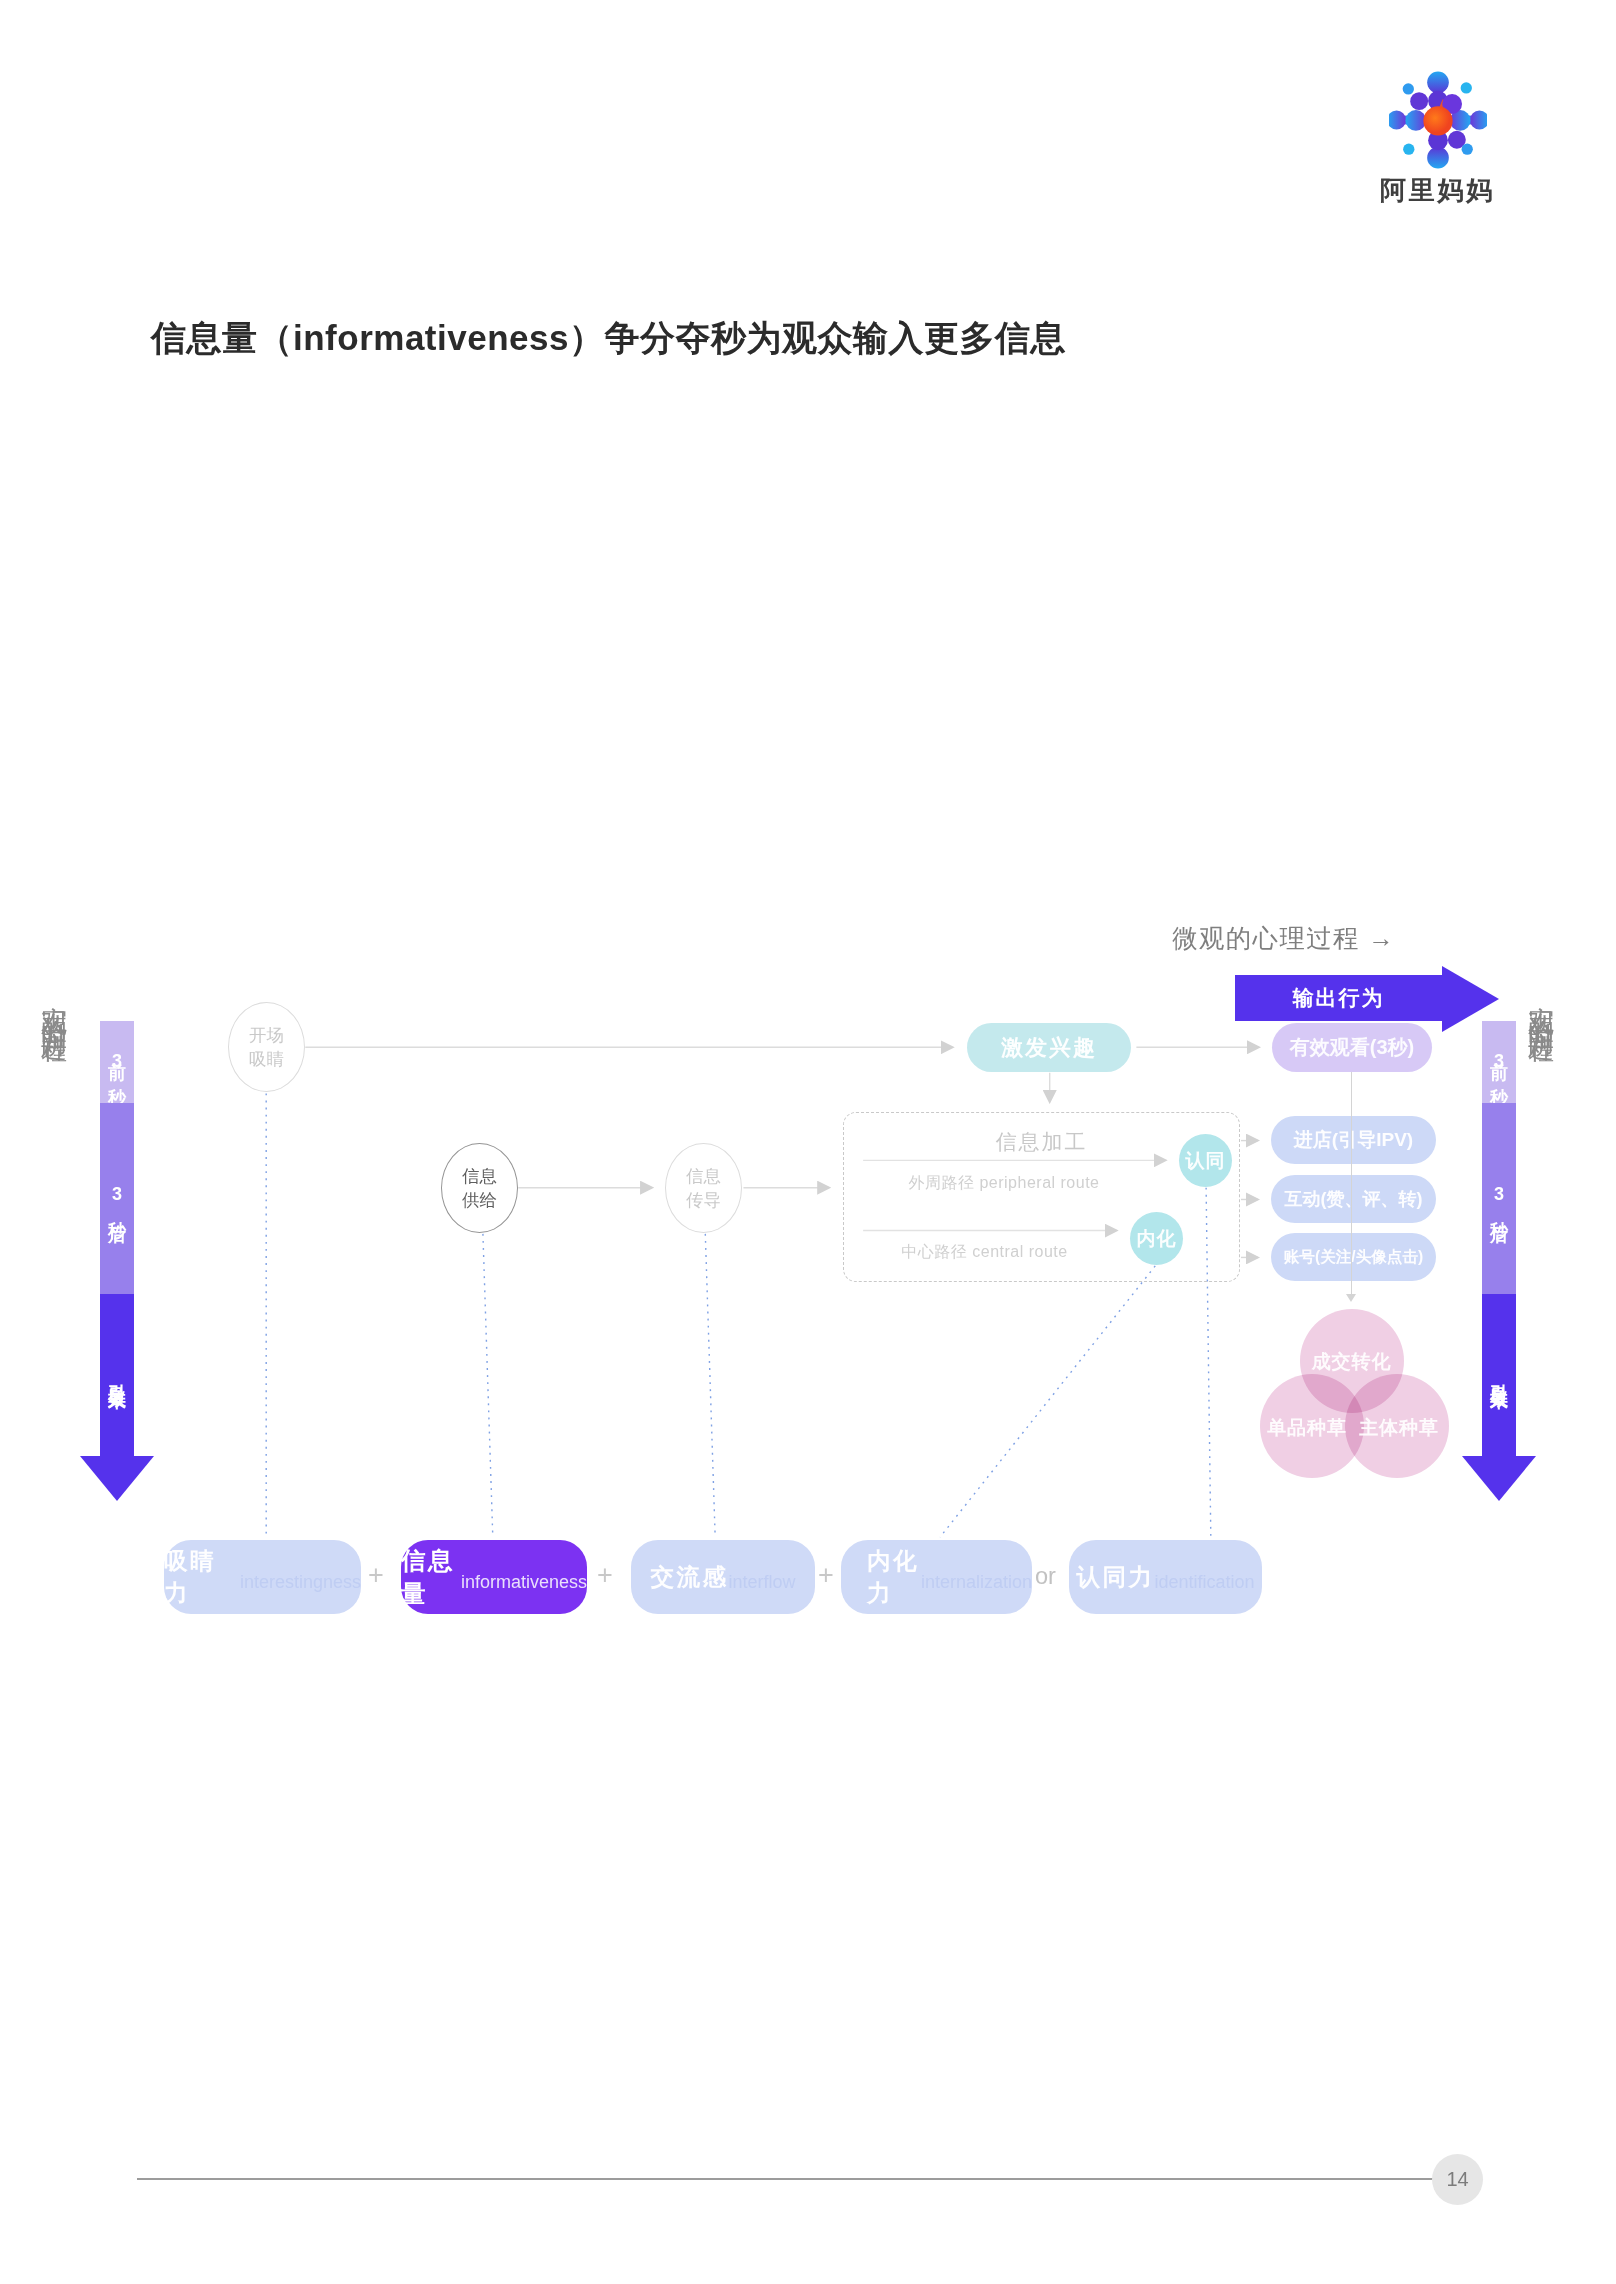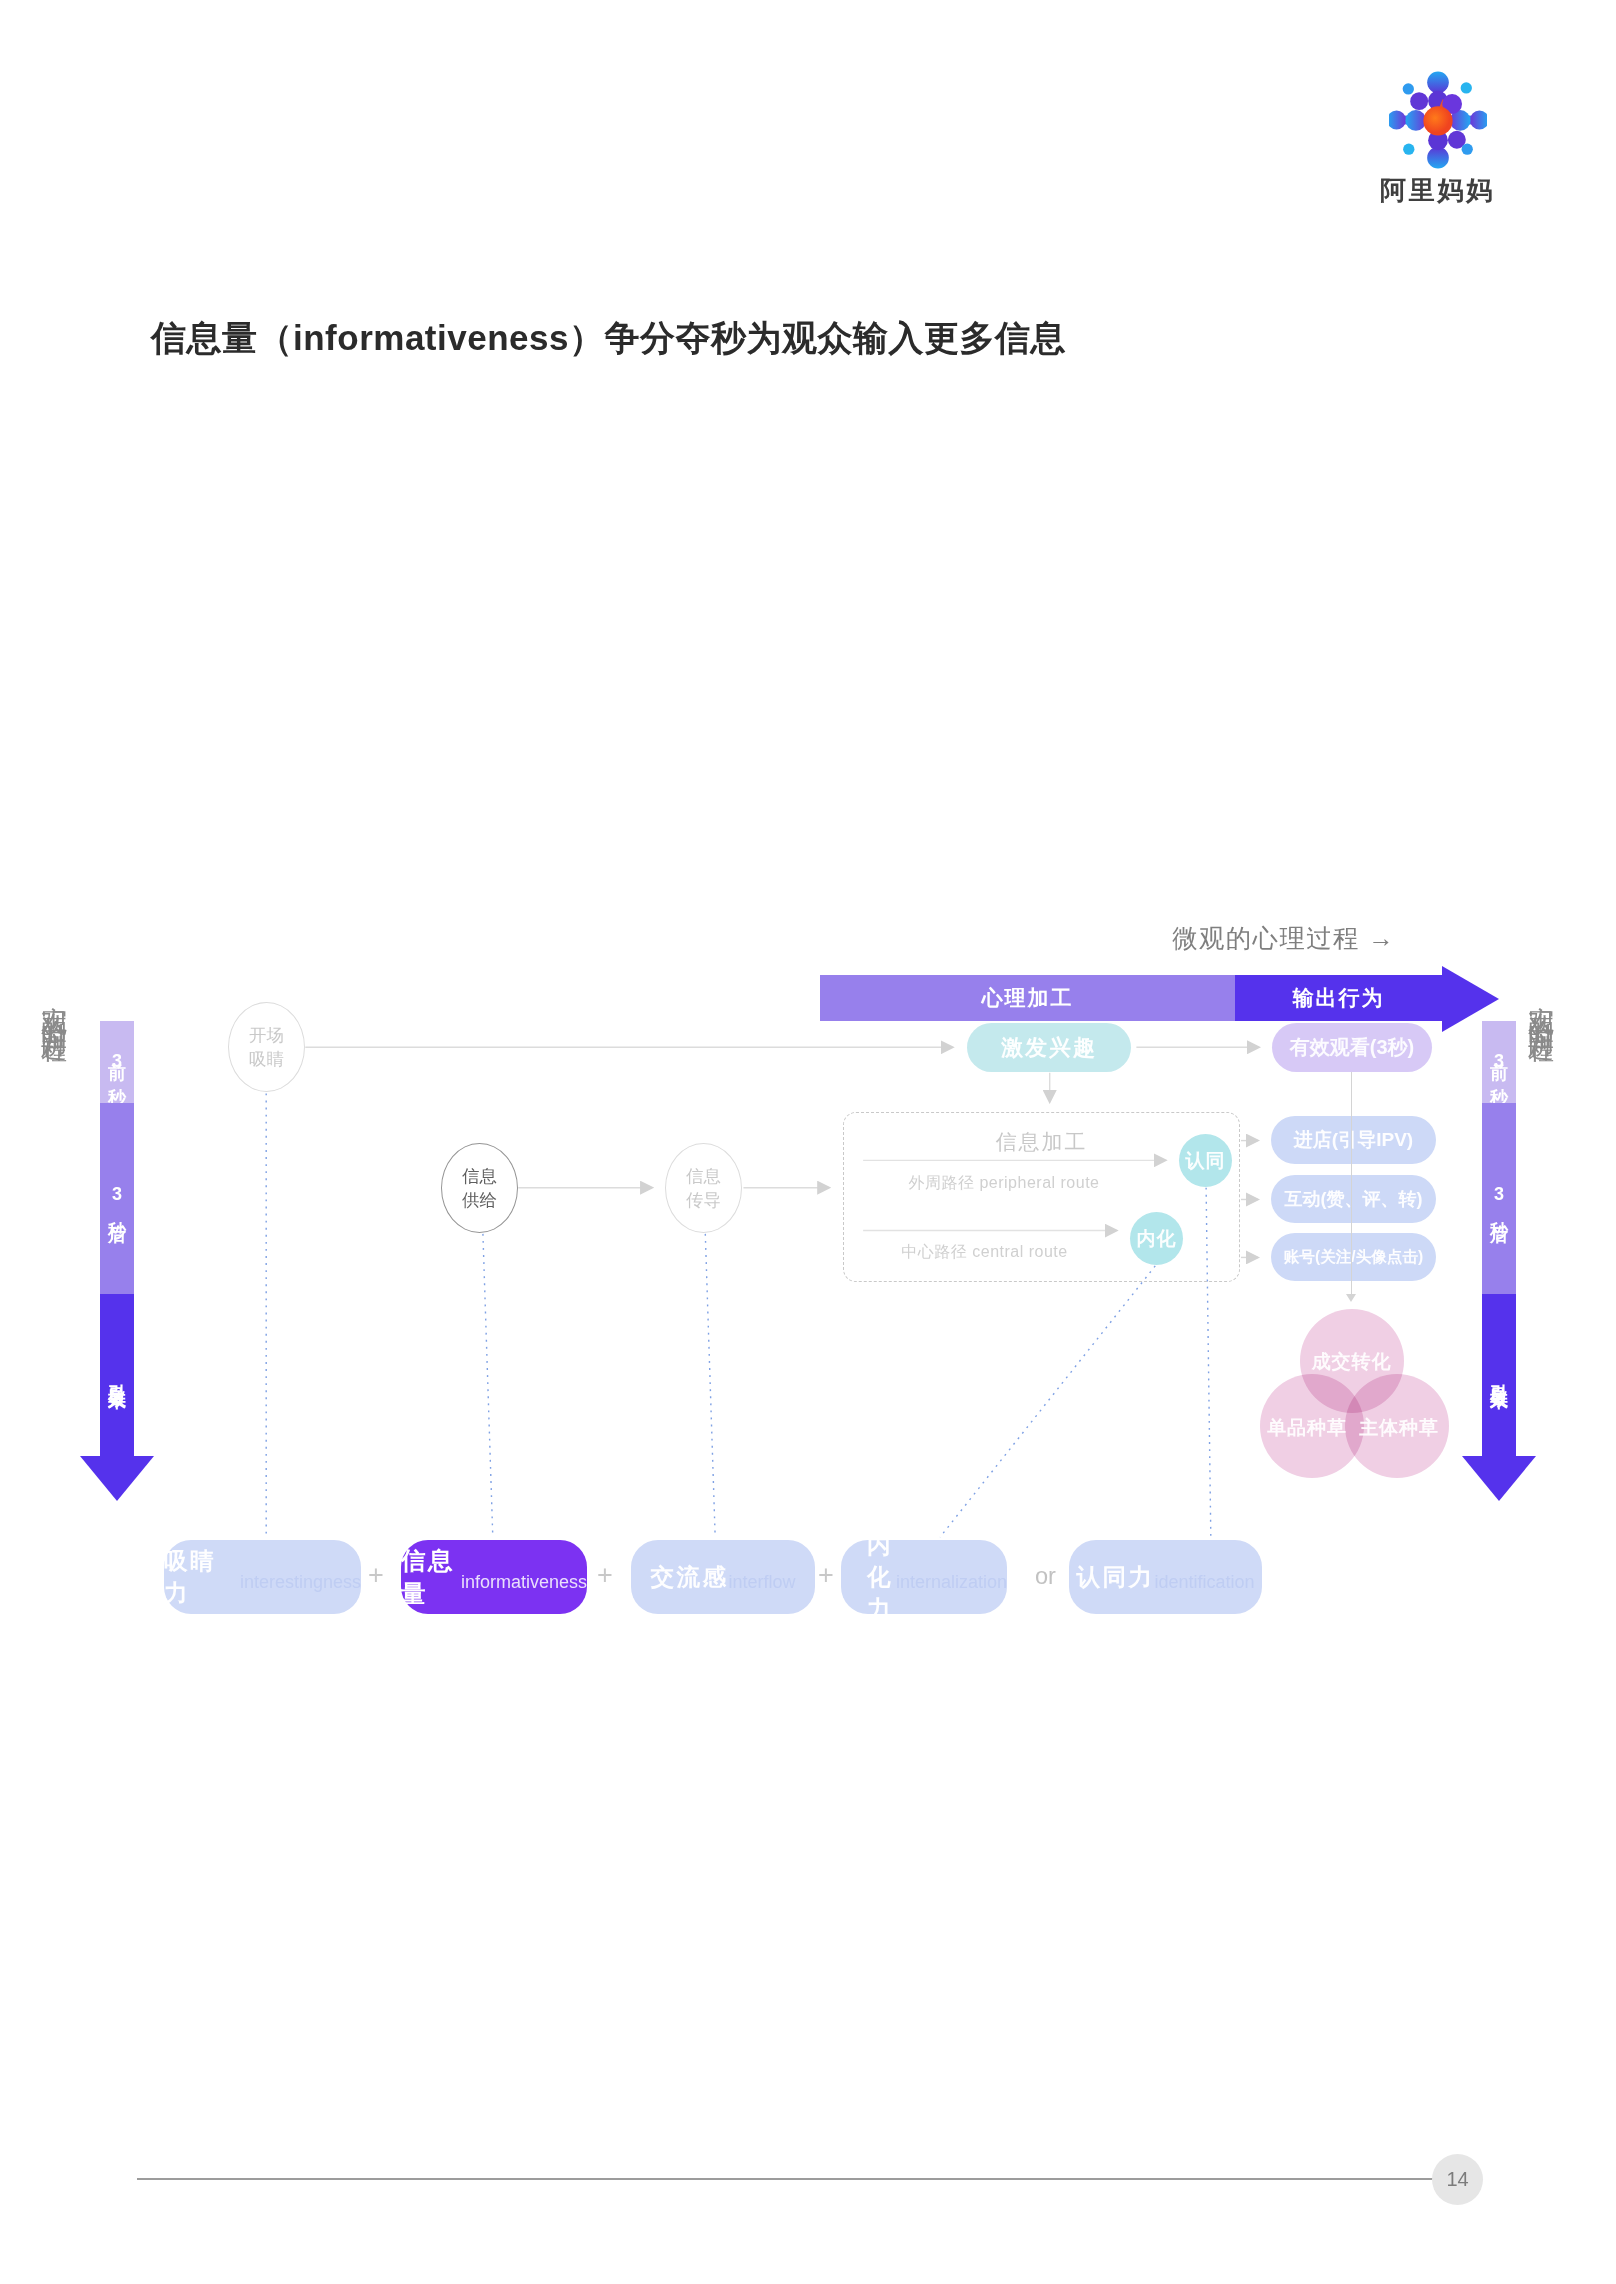--- a/index.html
+++ b/index.html
@@ -114,21 +114,21 @@
   .apill { position:absolute; top:621px; height:74px; border-radius:27px; background:#cfdaf7;
            display:flex; align-items:center; justify-content:center; }
   .apill .cn { font-size:23.6px; font-weight:700; color:rgba(255,255,255,0.97); letter-spacing:2.4px; }
   .apill .en { font-size:18px; color:#bfcdf3; margin-top:11px; }
   .apill.active { background:#7c32f2; }
   .apill.active .cn { color:#ffffff; font-size:24.5px; }
   .apill.active .en { color:#eadffc; }
   .apill.a1 { left:164px;  width:197px; }
   .apill.a2 { left:401px;  width:186px; }
   .apill.a3 { left:631px; width:184px; }
-  .apill.a4 { left:841px; width:166px;padding-left:26px; }
+  .apill.a4 { left:841px; width:191px;padding-left:26px; }
   .apill.a5 { left:1069px; width:193px; }
   .op { position:absolute; top:641px; color:#c8c8c8; font-size:27px; }
   .op.p1 { left:368px; }  .op.p2 { left:597px; } .op.p3 { left:818px; }
   .op.or { left:1035px; font-size:23.6px; color:#c2c2c2; top:644px; }
 
   
   .footer-line { position:absolute; left:137px; top:2178px; width:1309px; height:1.9px; background:#9c9c9c; }
   .page-num { position:absolute; left:1432px; top:2154px; width:51px; height:51px; border-radius:50%;
            background:#e6e6e6; display:flex; align-items:center; justify-content:center;
            font-size:20px; color:#7c7c7c; }
@@ -211,23 +211,20 @@
 
       <line x1="565" y1="370" x2="565" y2="1312" stroke="#7fa1e4" stroke-width="3" stroke-dasharray="4 11"></line>
       <line x1="1025" y1="668" x2="1046" y2="1312" stroke="#7fa1e4" stroke-width="3" stroke-dasharray="4 11"></line>
       <line x1="1497" y1="668" x2="1518" y2="1312" stroke="#7fa1e4" stroke-width="3" stroke-dasharray="4 11"></line>
       <line x1="2560" y1="570" x2="2570" y2="1312" stroke="#7fa1e4" stroke-width="3" stroke-dasharray="4 11"></line>
       <line x1="2452" y1="736" x2="1995" y2="1312" stroke="#7fa1e4" stroke-width="3" stroke-dasharray="4 11"></line>
     </svg>
 
     <div class="micro-label">微观的心理过程 →</div>
 
-    <div class="hseg s2">
-        <span>心理加工</span>
-      </div>
     <div class="hseg s3">
         <span>输出行为</span>
       </div>
     <div class="h-arrowhead"></div>
 
     <div class="vcol-l">
       <div class="vseg t1">
           <span>前3秒</span>
         </div>
       <div class="vseg t2">

